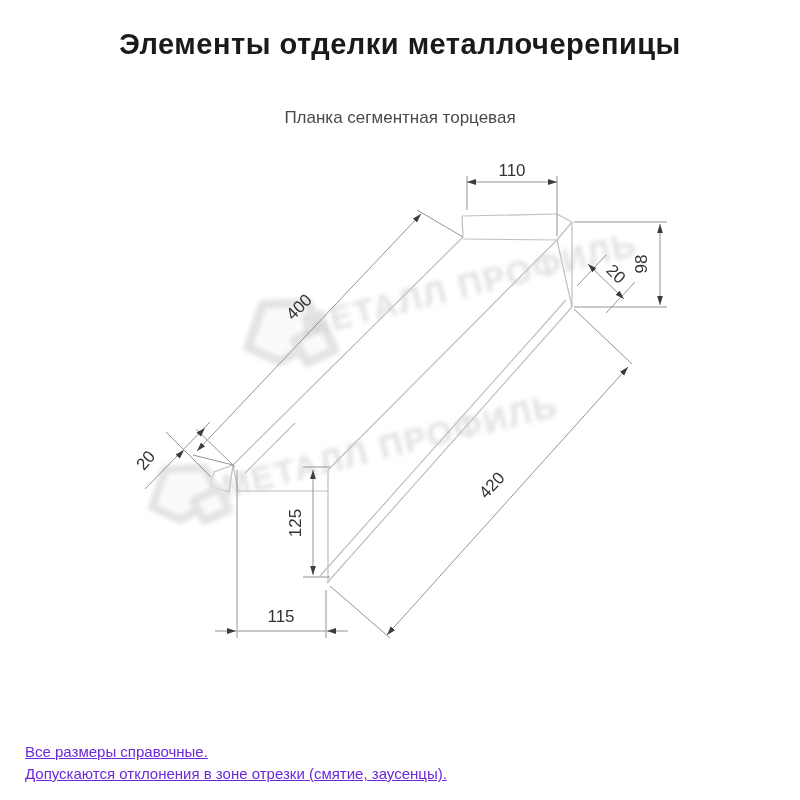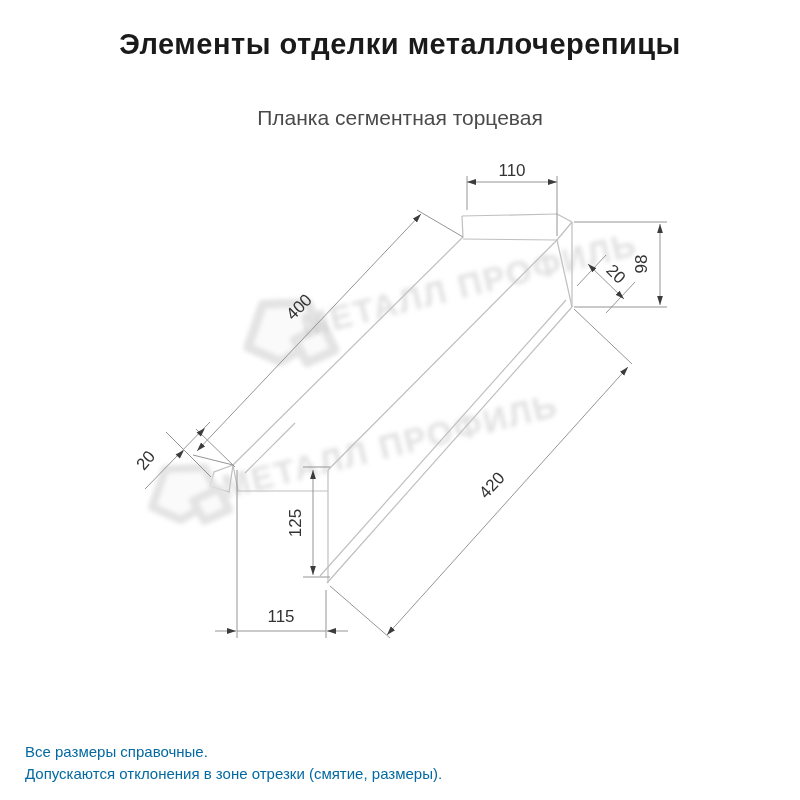--- a/index.html
+++ b/index.html
@@ -6,26 +6,26 @@
   .page{
     position:relative;width:700px;height:800px;background:#fff;overflow:hidden;
     font-family:"Liberation Sans","DejaVu Sans",sans-serif;
   }
   .title{
     position:absolute;top:28px;left:0;width:800px;text-align:center;
     font-size:29px;font-weight:bold;color:#1a1a1a;letter-spacing:.5px;
   }
   .subtitle{
     position:absolute;top:104px;left:0;width:800px;text-align:center;
-    font-size:21px;font-weight:normal;color:#4a4a4a;line-height:27px;
+    font-size:17px;font-weight:normal;color:#4a4a4a;line-height:27px;
   }
   .drawing{position:absolute;top:0;left:0;}
   .notes{
     position:absolute;left:25px;top:741px;width:720px;
-    font-size:15px;color:#0369a1;line-height:22px;
+    font-size:15px;color:#6d28d9;line-height:22px;text-decoration:underline;
   }
   .dimtext{font-size:17px;fill:#333;}
   .wmtext{font-size:33px;font-weight:bold;letter-spacing:2px;}
 </style>
 </head>
 <body>
 
 <div class="page">
 
   <div class="title">Элементы отделки металлочерепицы</div>
@@ -128,16 +128,16 @@
       <text class="dimtext" text-anchor="middle" transform="translate(303,311) rotate(-45)">400</text>
       <text class="dimtext" text-anchor="middle" transform="translate(150,464) rotate(-50)">20</text>
       <text class="dimtext" text-anchor="middle" transform="translate(301,523) rotate(-90)">125</text>
       <text class="dimtext" text-anchor="middle" transform="translate(496,489) rotate(-47)">420</text>
       <text class="dimtext" text-anchor="middle" x="281" y="622">115</text>
     </g>
   </svg>
 
   <div class="notes">
     <div>Все размеры справочные.</div>
-    <div>Допускаются отклонения в зоне отрезки (смятие, размеры).</div>
+    <div>Допускаются отклонения в зоне отрезки (смятие, заусенцы).</div>
   </div>
 
 </div>
 
 </body></html>

